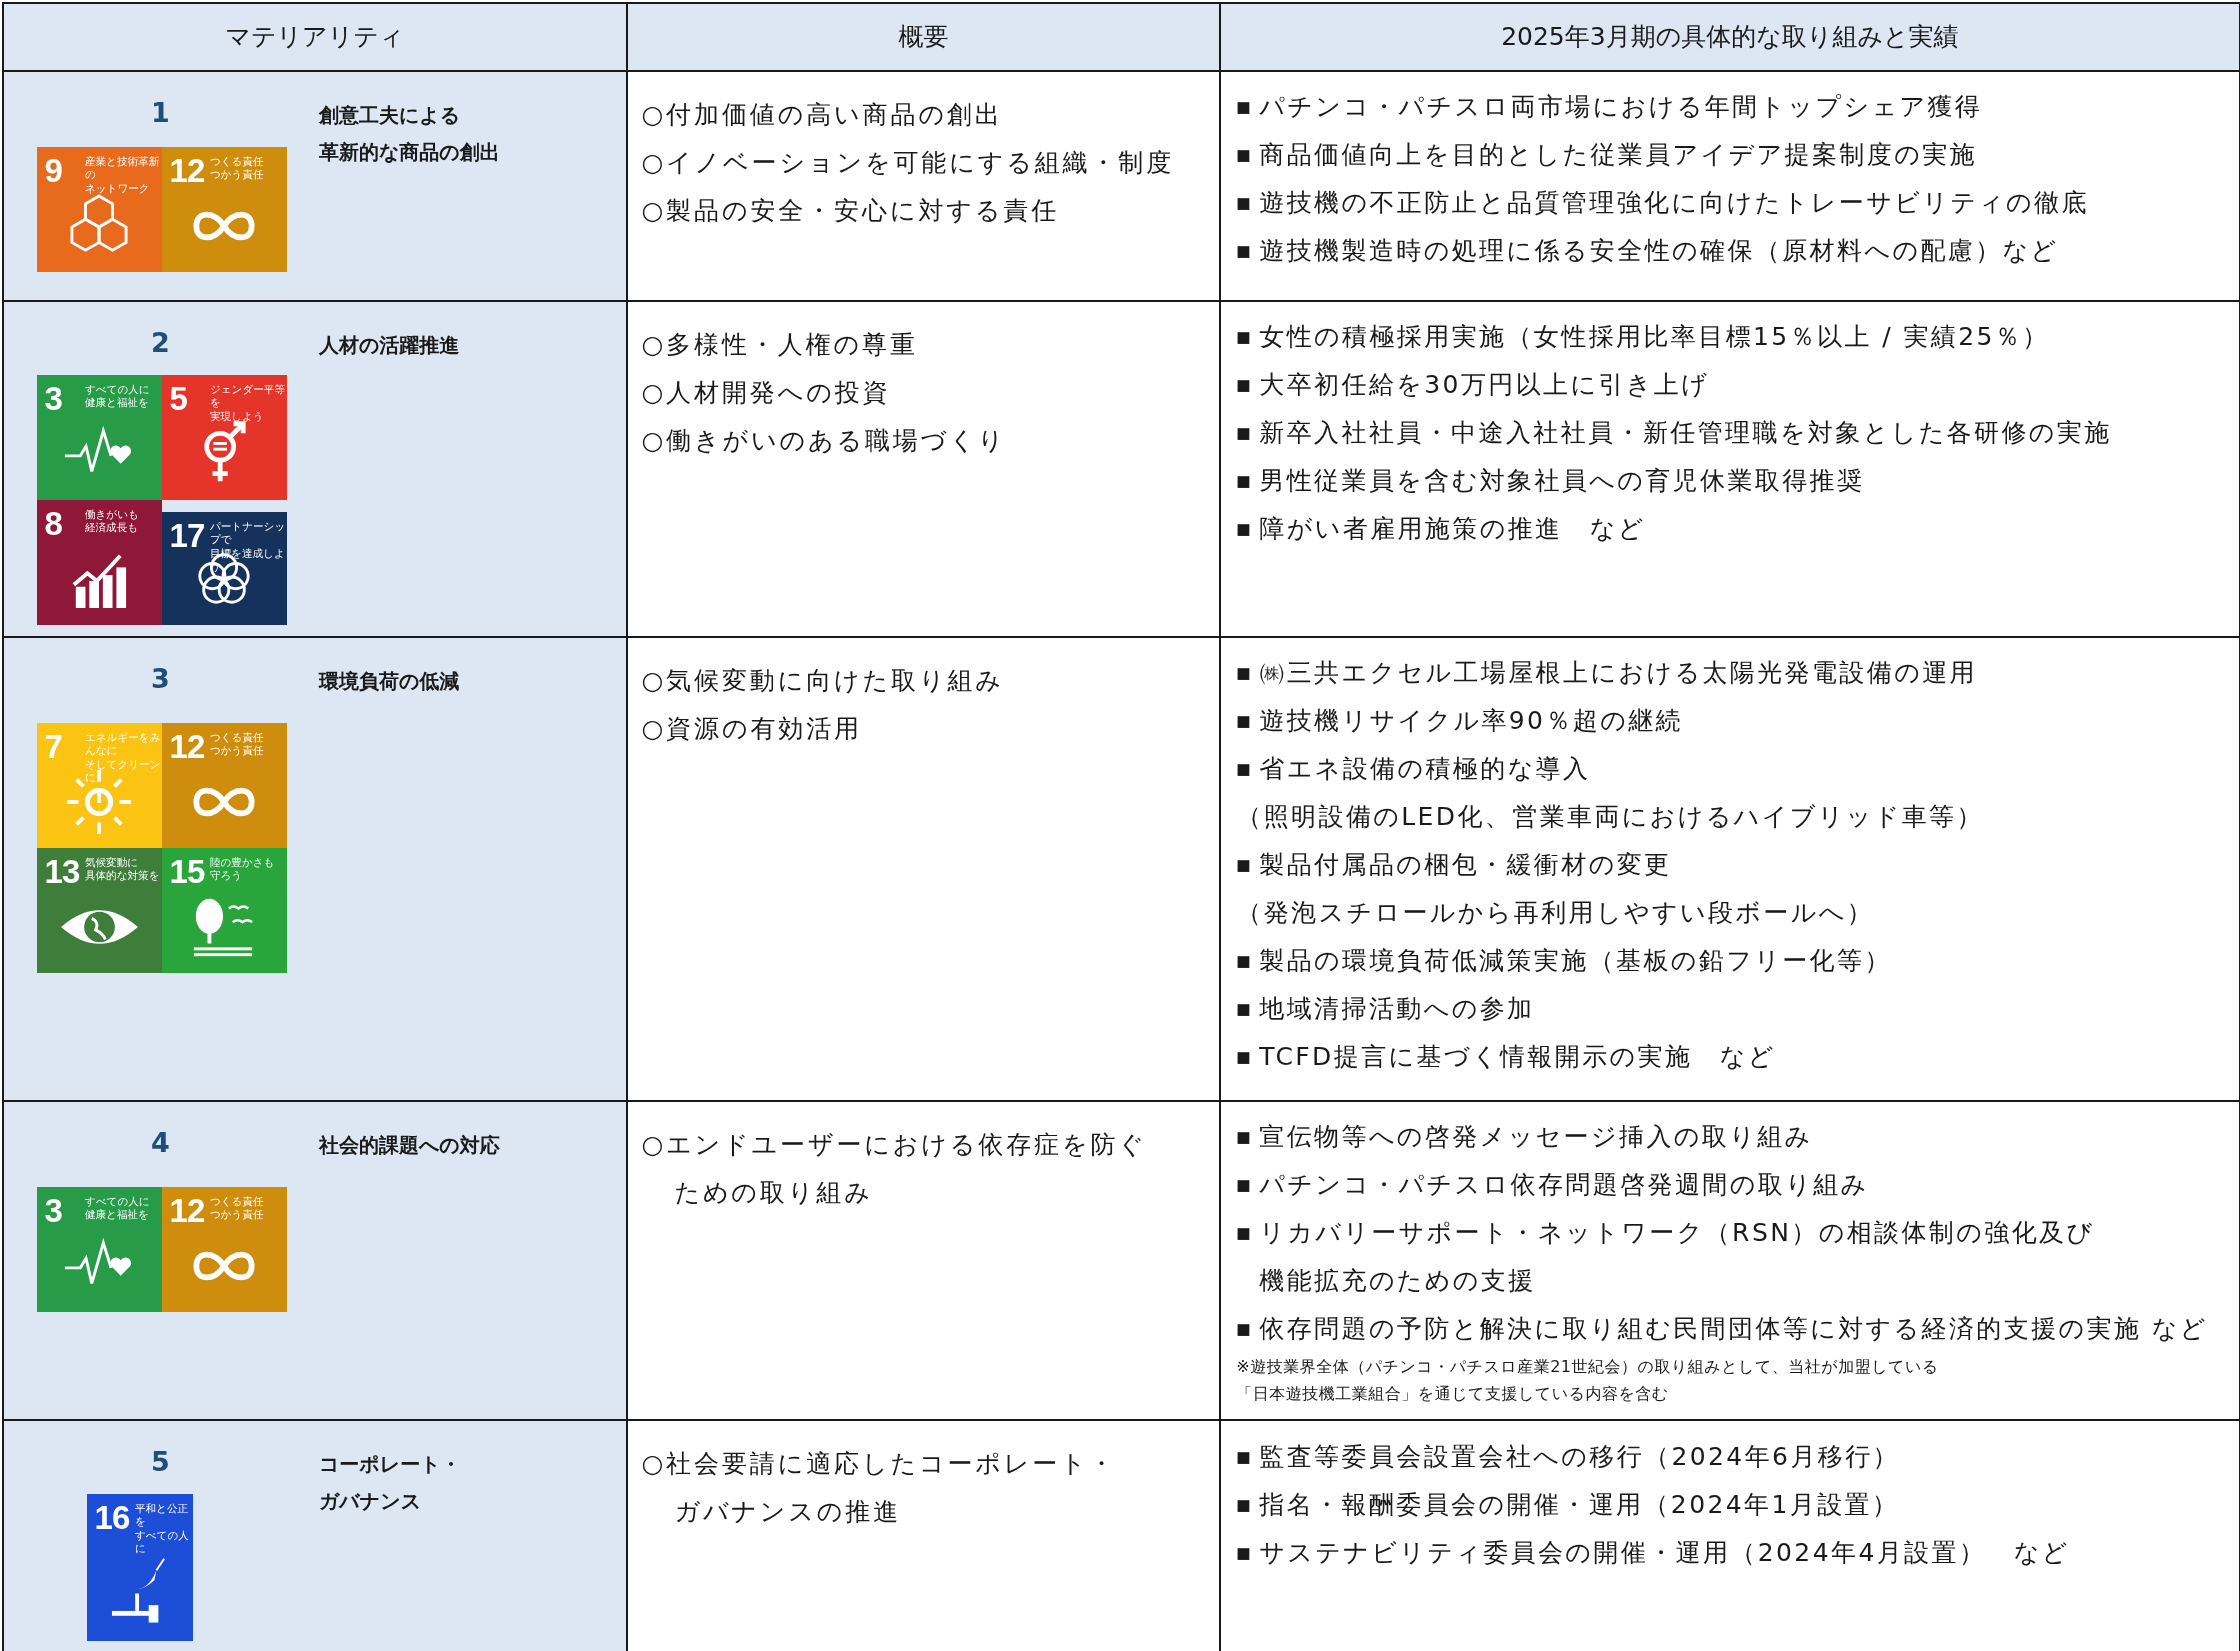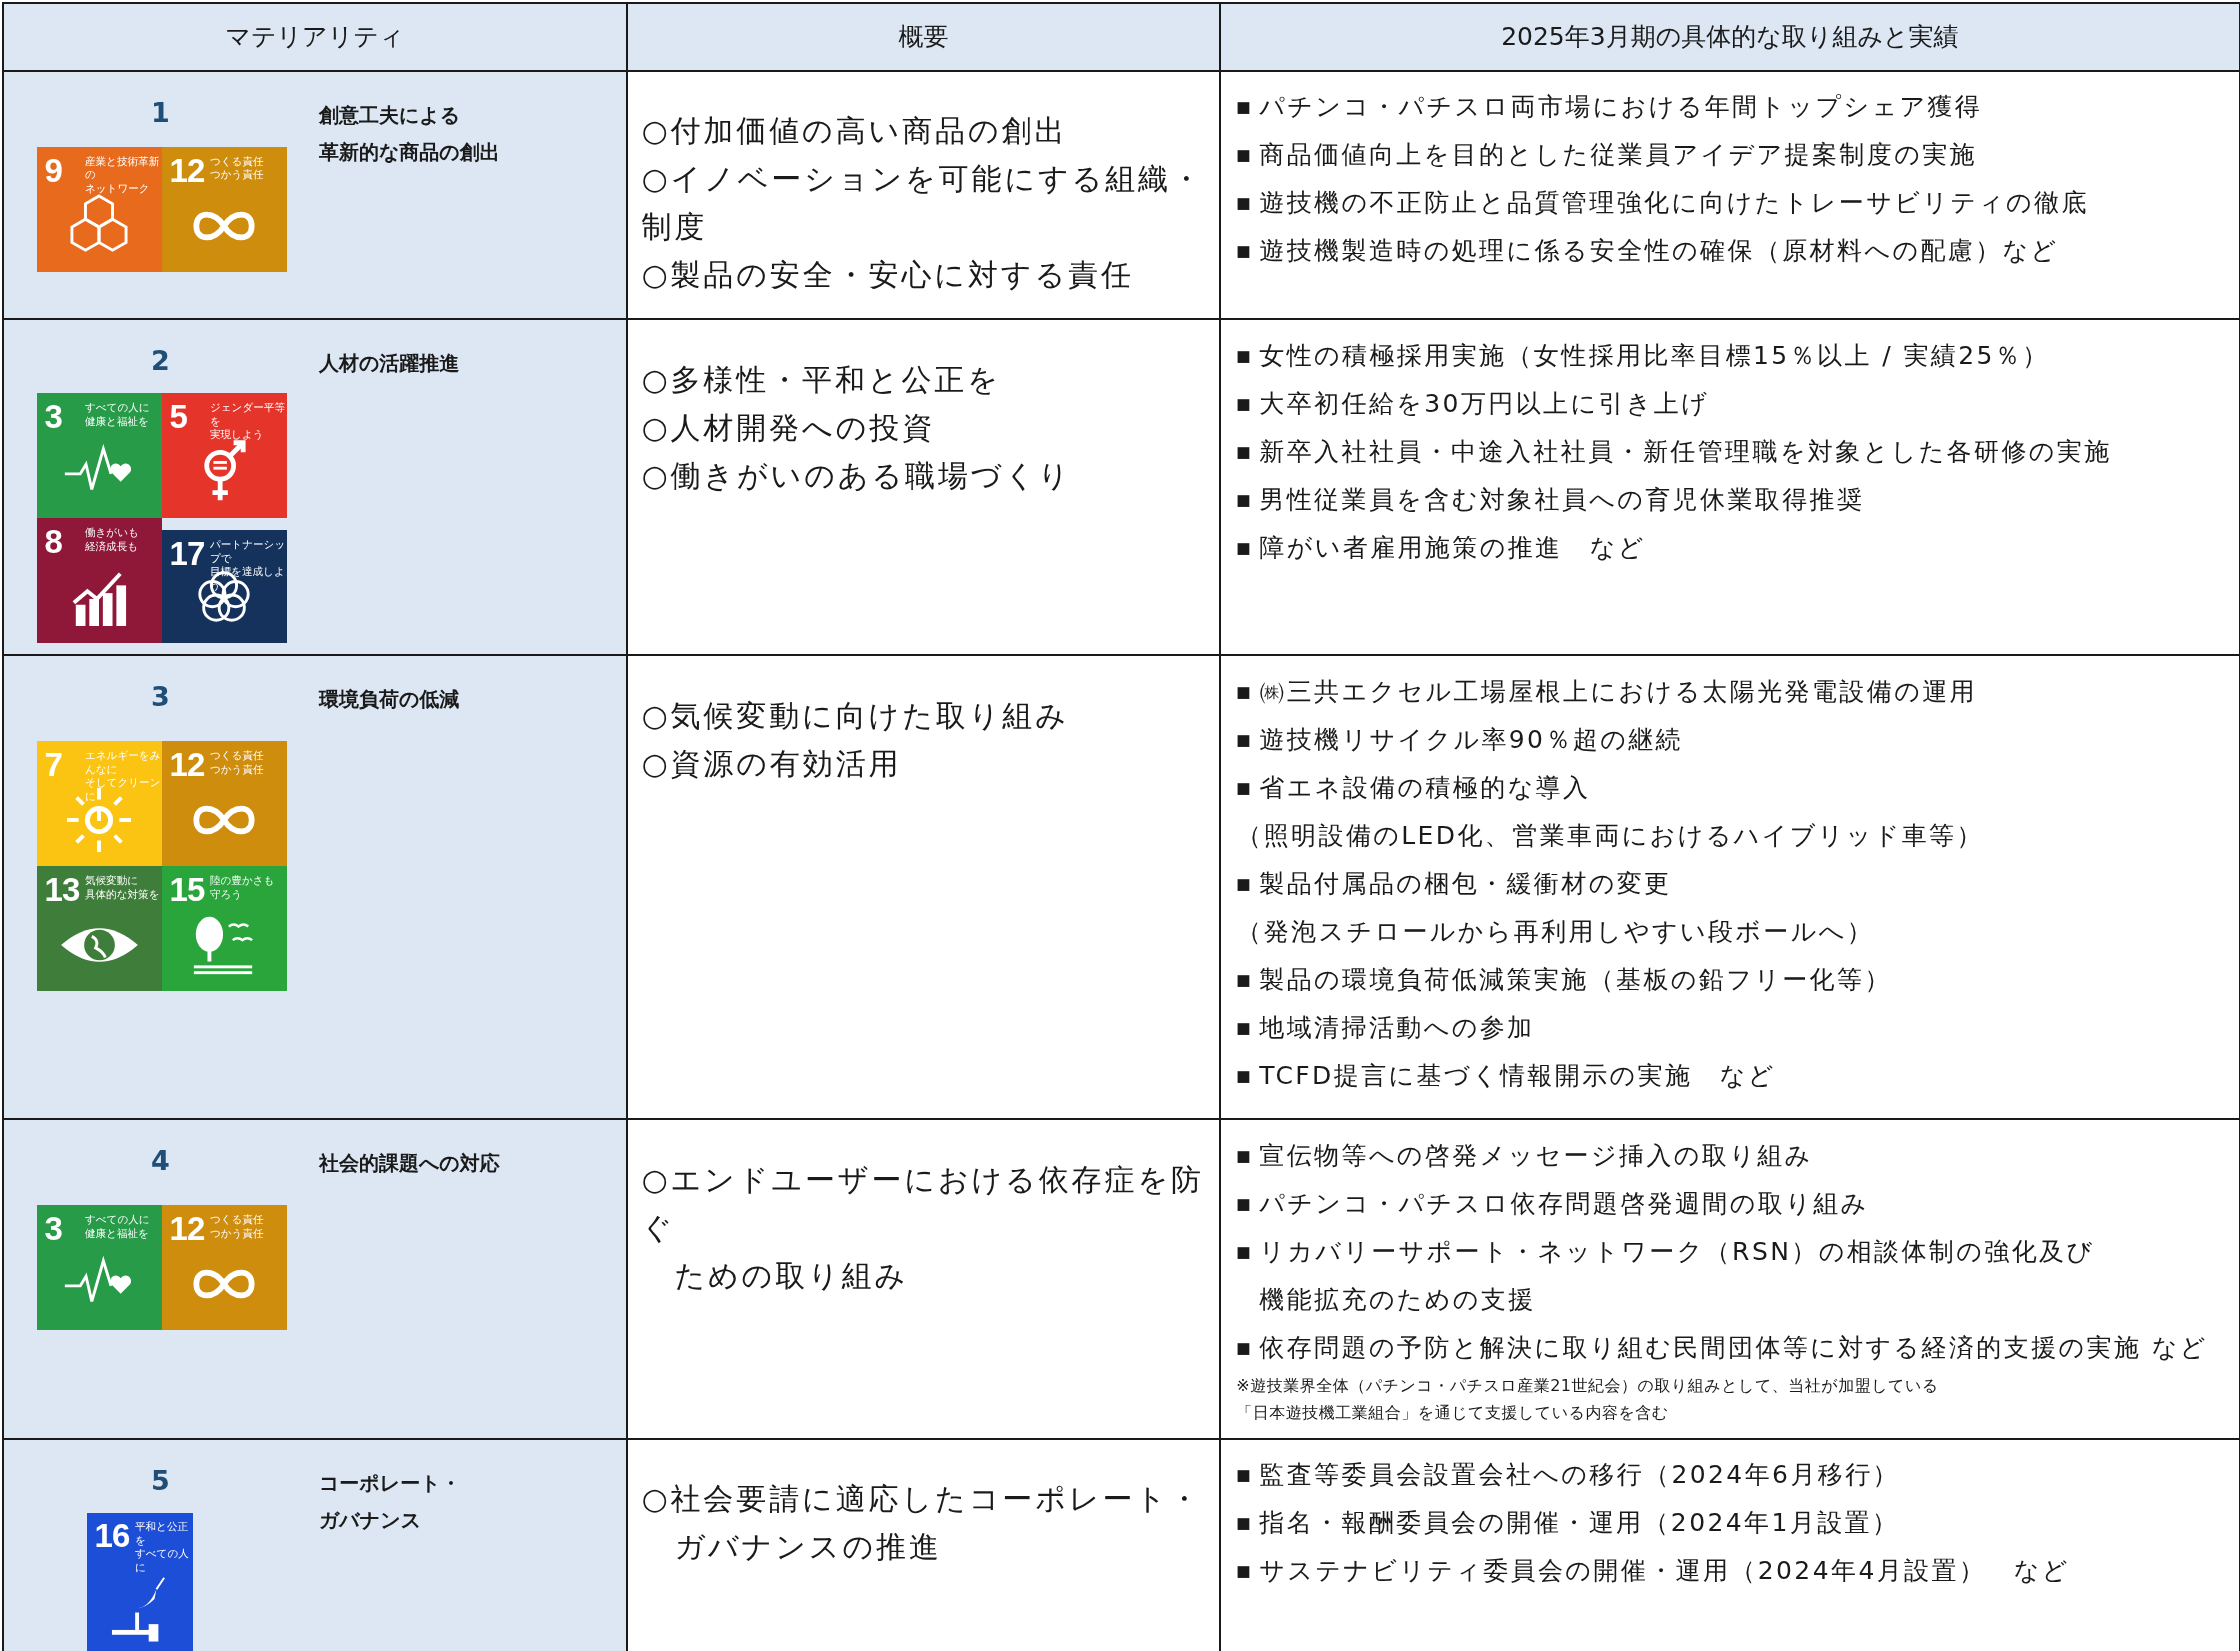--- a/index.html
+++ b/index.html
@@ -9,21 +9,21 @@
   th { background:#dce7f3; height:66px; font-weight:normal; font-size:25px; text-align:center; vertical-align:middle !important;margin-top:6px; }
   td.c1 { background:#dce7f3; position:relative; }
   td.c2, td.c3 { background:#ffffff; }
   .num { position:absolute; left:0; width:313px; top:25px; text-align:center; color:#1f4e79; font-size:27px; font-weight:bold; }
   .title { position:absolute; left:315px; top:25px; font-size:20px; font-weight:bold; line-height:37px; white-space:pre-line; }
   .sdg-grid { position:absolute; display:grid; }
   .sdg { position:relative; color:#fff; overflow:hidden; }
   .sdg .n { position:absolute; left:7.7px; top:5.8px; font-size:33px; font-weight:bold; font-family:"Liberation Sans", sans-serif; line-height:35px; letter-spacing:-1px; }
   .sdg .t { position:absolute; left:48px; top:7.7px; font-size:10.6px; line-height:13.5px; white-space:pre-line; }
   .sdg .ic { position:absolute; left:0; right:0; bottom:7.7px; height:77px; display:flex; align-items:center; justify-content:center; }
-  .ov { padding:19.3px 13.5px; font-size:30px; line-height:48px; letter-spacing:2.9px;margin-top:16px; }
+  .ov { padding:19.3px 13.5px; font-size:25px; line-height:48px; letter-spacing:2.9px; }
   .ov div { white-space:pre-line; }
   .ov .l2 { padding-left:33px; }
   .res { padding:11.6px 15.4px; font-size:25px; line-height:48px; letter-spacing:2.4px; }
   .res .b { display:flex; }
   .res .b .sq { width:23px; flex:none; font-size:15.4px; line-height:48px; }
   .res .plain { padding-left:0; }
   .res .cont { padding-left:23px; }
   .note { font-size:16px; line-height:27px; letter-spacing:0.5px; padding-left:0; }
 </style>
 </head>
@@ -159,21 +159,21 @@
                     <circle cx="24" cy="43" r="13"></circle>
                     <circle cx="20" cy="29" r="13"></circle>
                   </g>
                 </svg>
               </span>
             </div>
           </div>
         </td>
         <td class="c2">
           <div class="ov">
-            <div class="">○多様性・平和と公正を</div>
+            <div class="">○多様性・人権の尊重</div>
             <div class="">○人材開発への投資</div>
             <div class="">○働きがいのある職場づくり</div>
           </div>
         </td>
         <td class="c3">
           <div class="res">
             <div class="b">
               <span class="sq">■</span>
               <span>女性の積極採用実施（女性採用比率目標15％以上 / 実績25％）</span>
             </div>

